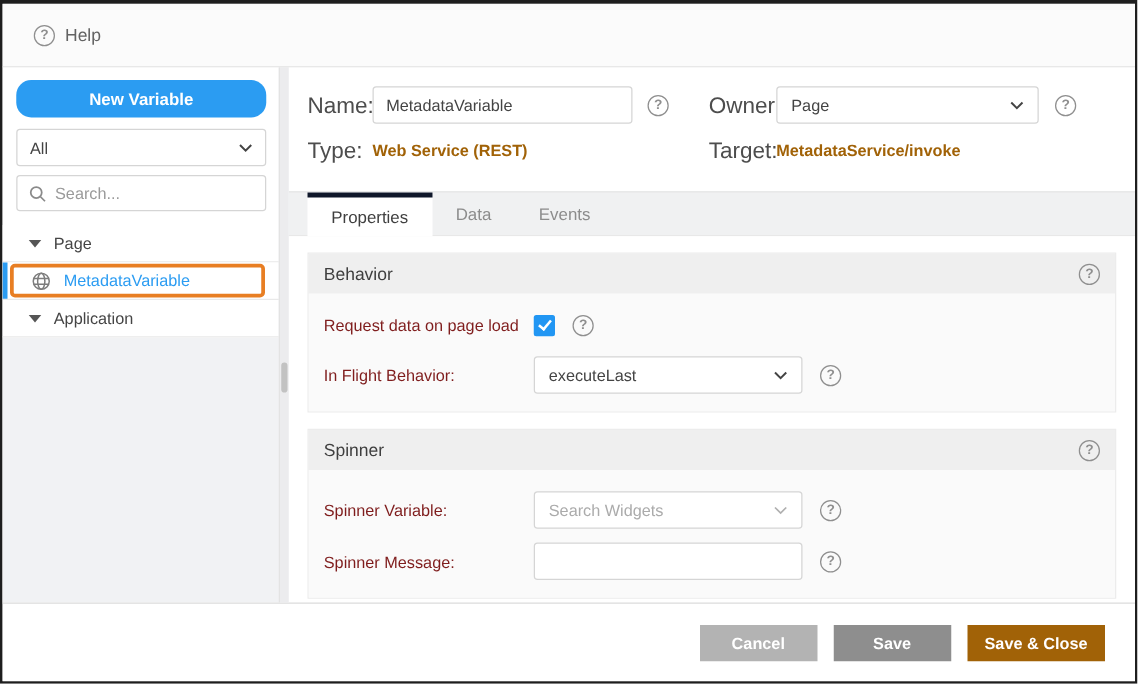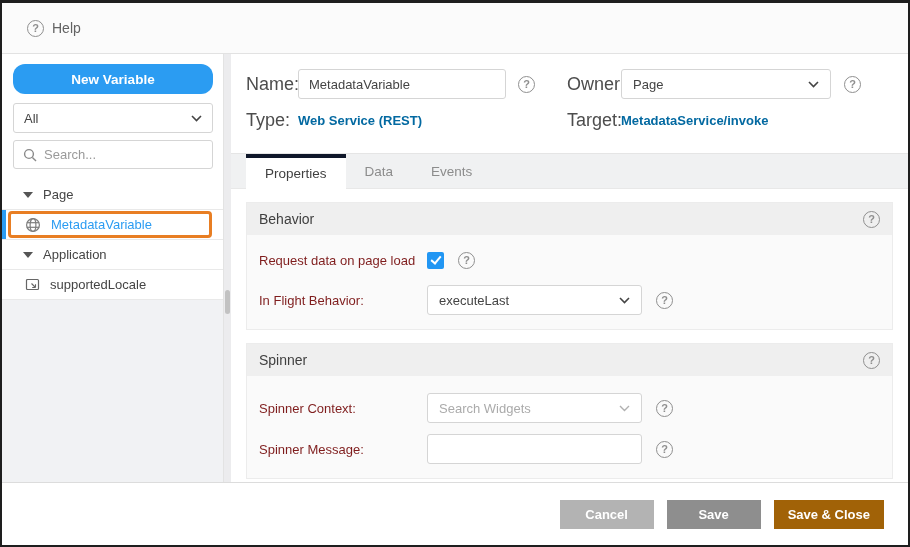--- a/index.html
+++ b/index.html
@@ -101,21 +101,21 @@
     width: 208px; height: 30px;
     border: 1px solid #d5d5d5; border-radius: 3px;
     padding: 0 10px; font-size: 13px; color: #444; font-family: inherit; outline: none;
   }
   .fakeselect {
     height: 30px; border: 1px solid #d5d5d5; border-radius: 3px; background: #fff;
     display: flex; align-items: center; justify-content: space-between;
     padding: 0 11px; font-size: 13px; color: #444; cursor: pointer;
   }
   .owner-select { width: 210px; margin-right: 13px; }
-  .boldval { font-size: 13px; font-weight: bold; color: #0369a1; }
+  .boldval { font-size: 13px; font-weight: bold; color: #a16207; }
   .chev { display: inline-block; }
 
   
   .tabs {
     margin-top: 22px; height: 36px; flex: 0 0 36px;
     background: #f0f1f2; border-top: 1px solid #e5e5e5; border-bottom: 1px solid #e8e8e8;
     display: flex; align-items: stretch; padding-left: 15px;
   }
   .tab {
     display: flex; align-items: center; padding: 0 19px;
@@ -227,29 +227,20 @@
           </span>
           <span class="item-label">MetadataVariable</span>
           <span class="annotation-box"></span>
         </div>
 
         <div class="tree-row group">
           <span class="caret-down"></span>
           <span class="item-label">Application</span>
         </div>
 
-        <div class="tree-row">
-          <span>
-            <svg width="15" height="15" viewBox="0 0 15 15" fill="none" stroke="#666" stroke-width="1.2">
-              <rect x="1.5" y="2.5" width="12" height="10" rx="1"></rect>
-              <path d="M6.5 6.5 L10.5 10.5 M10.5 10.5 L10.5 7.2 M10.5 10.5 L7.2 10.5" stroke-width="1.1"></path>
-            </svg>
-          </span>
-          <span class="item-label">supportedLocale</span>
-        </div>
       </div>
 
       <div class="sidebar-empty"></div>
     </div>
 
     <div class="scroll-track">
       <div class="scroll-thumb"></div>
     </div>
 
     <div class="main">
@@ -321,21 +312,21 @@
           </div>
         </div>
 
         <div class="section">
           <div class="section-header">
             <span>Spinner</span>
             <span class="qmark">?</span>
           </div>
           <div class="section-body">
             <div class="field-row">
-              <span class="field-label">Spinner Context:</span>
+              <span class="field-label">Spinner Variable:</span>
               <div class="fakeselect ctl-select">
                 <span class="placeholder-text">Search Widgets</span>
                 <span class="chev">
                   <svg width="11" height="7" viewBox="0 0 11 7">
                       <polyline points="1,1 5.5,5.5 10,1" fill="none" stroke="#b0b0b0" stroke-width="1.4"></polyline>
                     </svg>
                 </span>
               </div>
               <span class="qmark help-after">?</span>
             </div>

